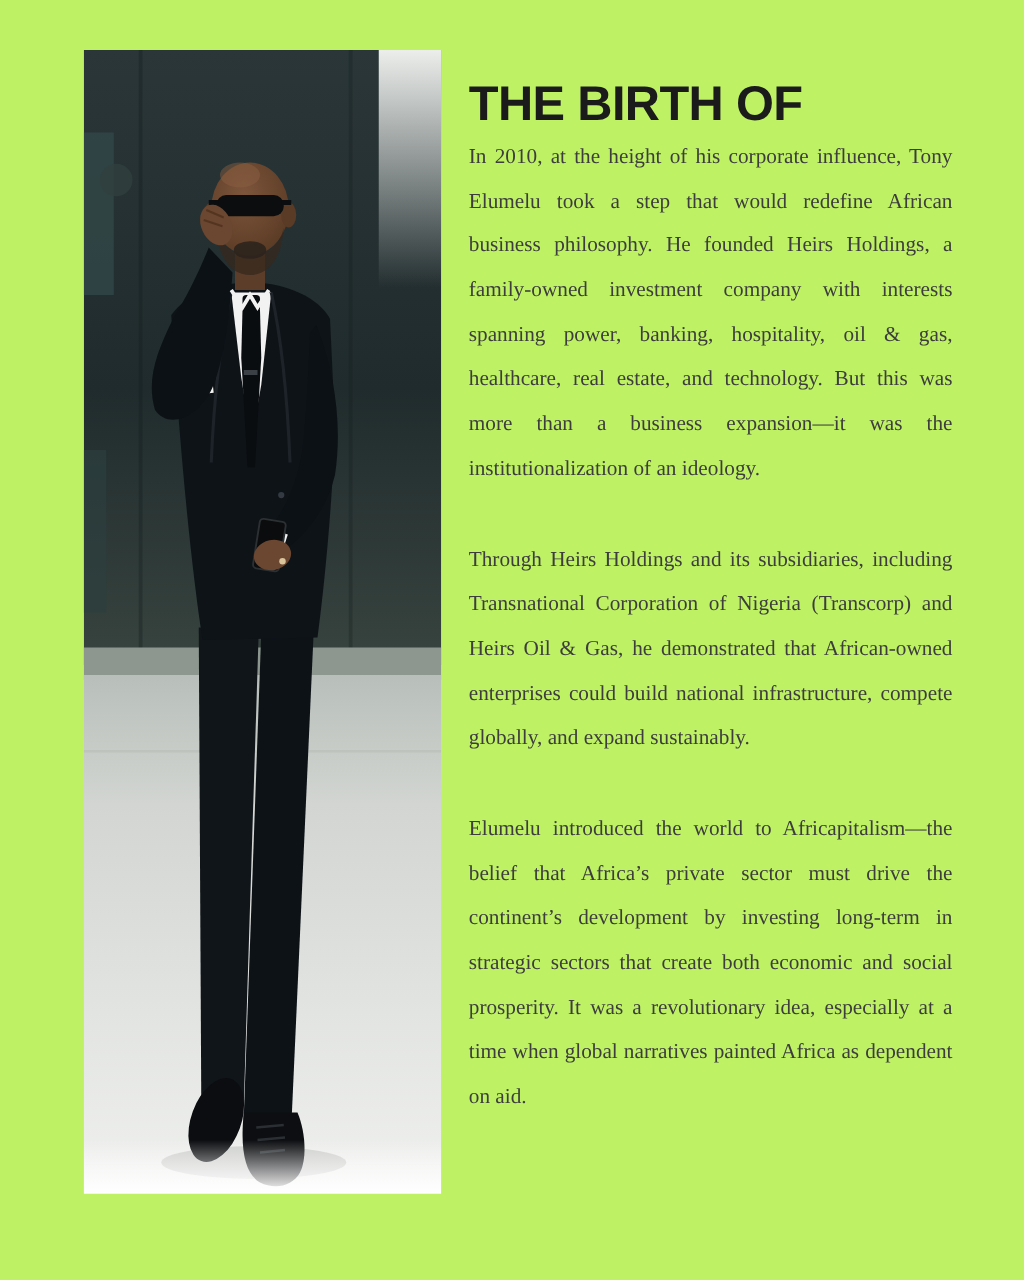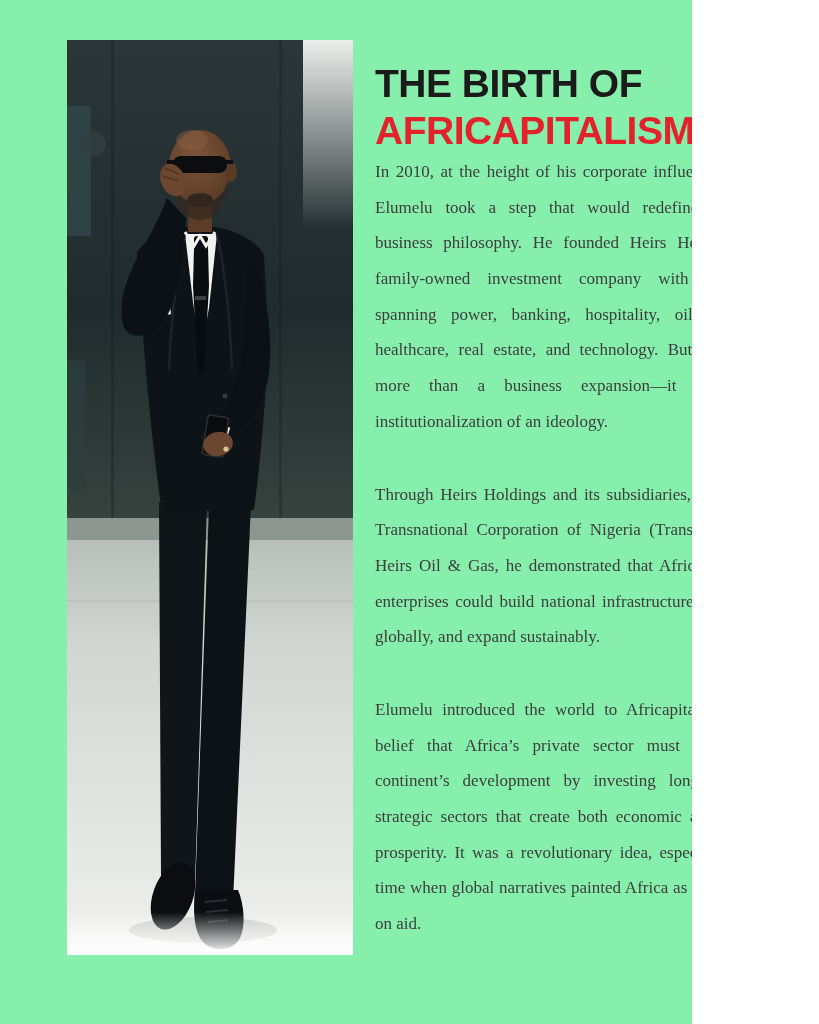--- a/index.html
+++ b/index.html
@@ -1,19 +1,19 @@
 <!DOCTYPE html>
 <html><head>
 <meta charset="utf-8">
 <style>
   html,body{margin:0;padding:0;}
   .page{
     position:relative;
-    width:692px;height:1024px;
-    background:#86efac;
+    width:819px;height:1024px;
+    background:#bef264;
     overflow:hidden;
     font-family:"Liberation Sans", sans-serif;
   }
   .photo-wrap{
     position:absolute;
     left:67px;top:40px;
     width:286px;height:915px;
   }
   .photo-wrap svg{display:block;width:100%;height:100%;}
   .content{
@@ -145,21 +145,20 @@
 
       <path d="M118,192 L127,206 L133,196 L139,206 L148,192" stroke="#f1f2f1" stroke-width="3" fill="none"></path>
 
       <rect x="0" y="872" width="286" height="43" fill="url(#fadeBottom)"></rect>
     </svg>
   </div>
 
   <div class="content">
     <h1 class="title">
       <span class="line1">THE BIRTH OF</span>
-      <span class="line2">AFRICAPITALISM</span>
     </h1>
     <div class="paragraphs">
       <p class="para">In 2010, at the height of his corporate influence, Tony Elumelu took a step that would redefine African business philosophy. He founded Heirs Holdings, a family-owned investment company with interests spanning power, banking, hospitality, oil &amp; gas, healthcare, real estate, and technology. But this was more than a business expansion—it was the institutionalization of an ideology.</p>
       <p class="para">Through Heirs Holdings and its subsidiaries, including Transnational Corporation of Nigeria (Transcorp) and Heirs Oil &amp; Gas, he demonstrated that African-owned enterprises could build national infrastructure, compete globally, and expand sustainably.</p>
       <p class="para">Elumelu introduced the world to Africapitalism—the belief that Africa’s private sector must drive the continent’s development by investing long-term in strategic sectors that create both economic and social prosperity. It was a revolutionary idea, especially at a time when global narratives painted Africa as dependent on aid.</p>
     </div>
   </div>
 
 </div>
 

